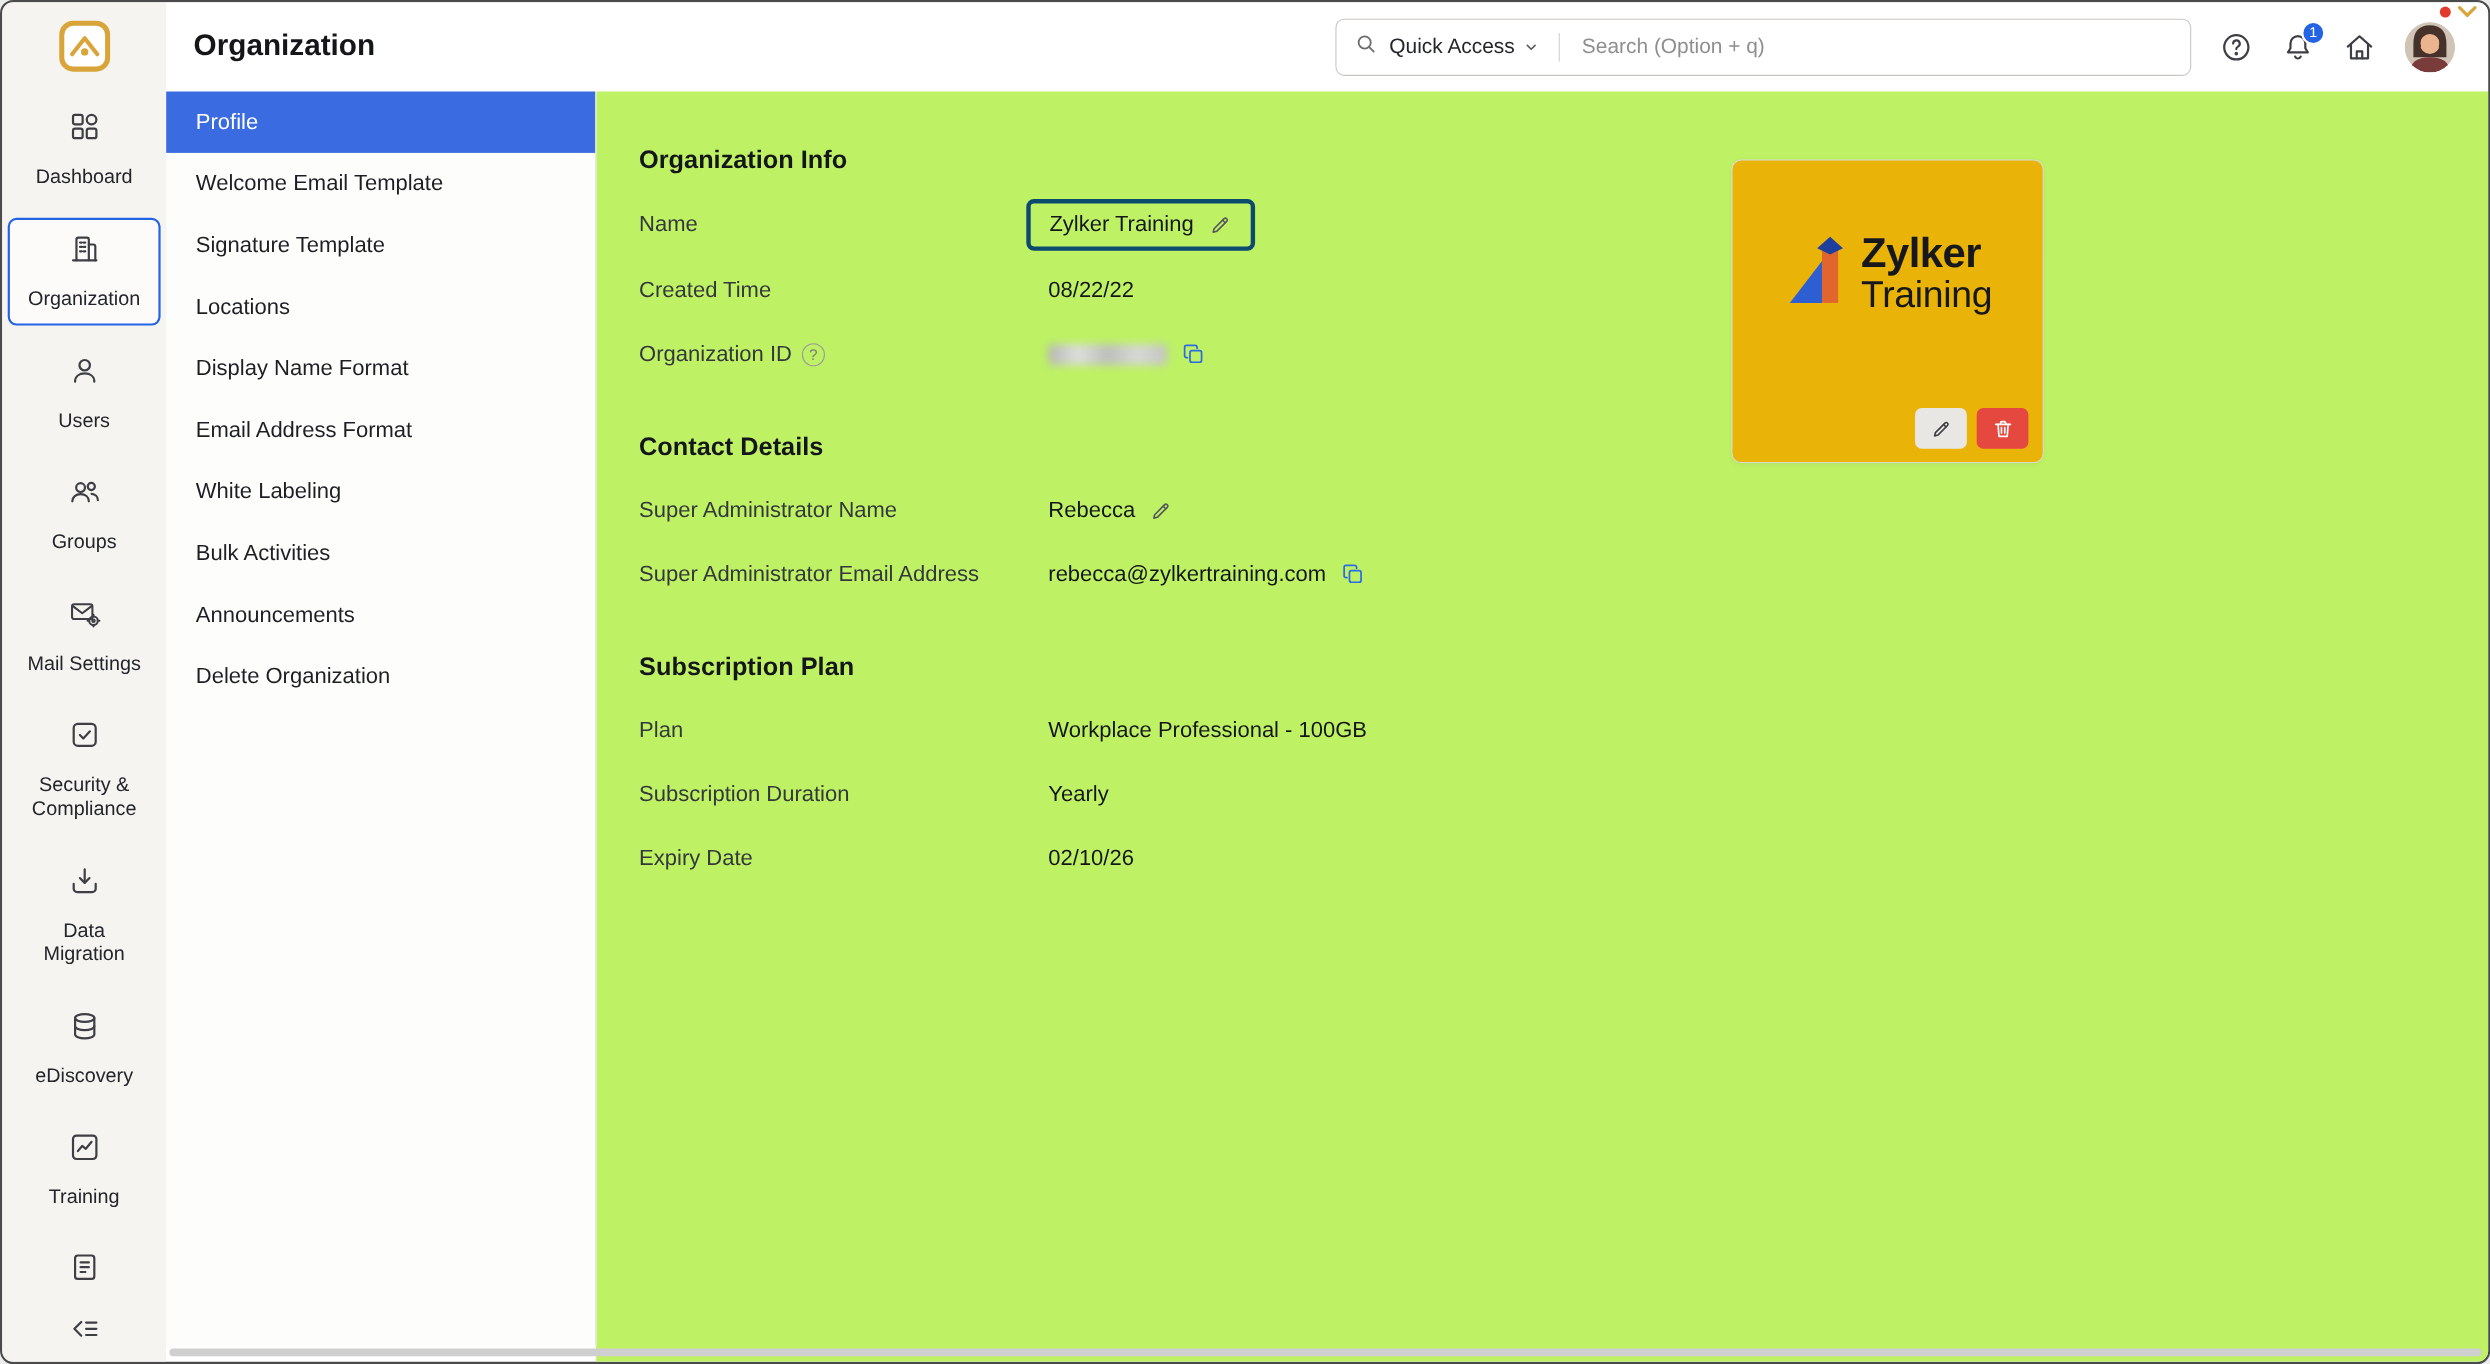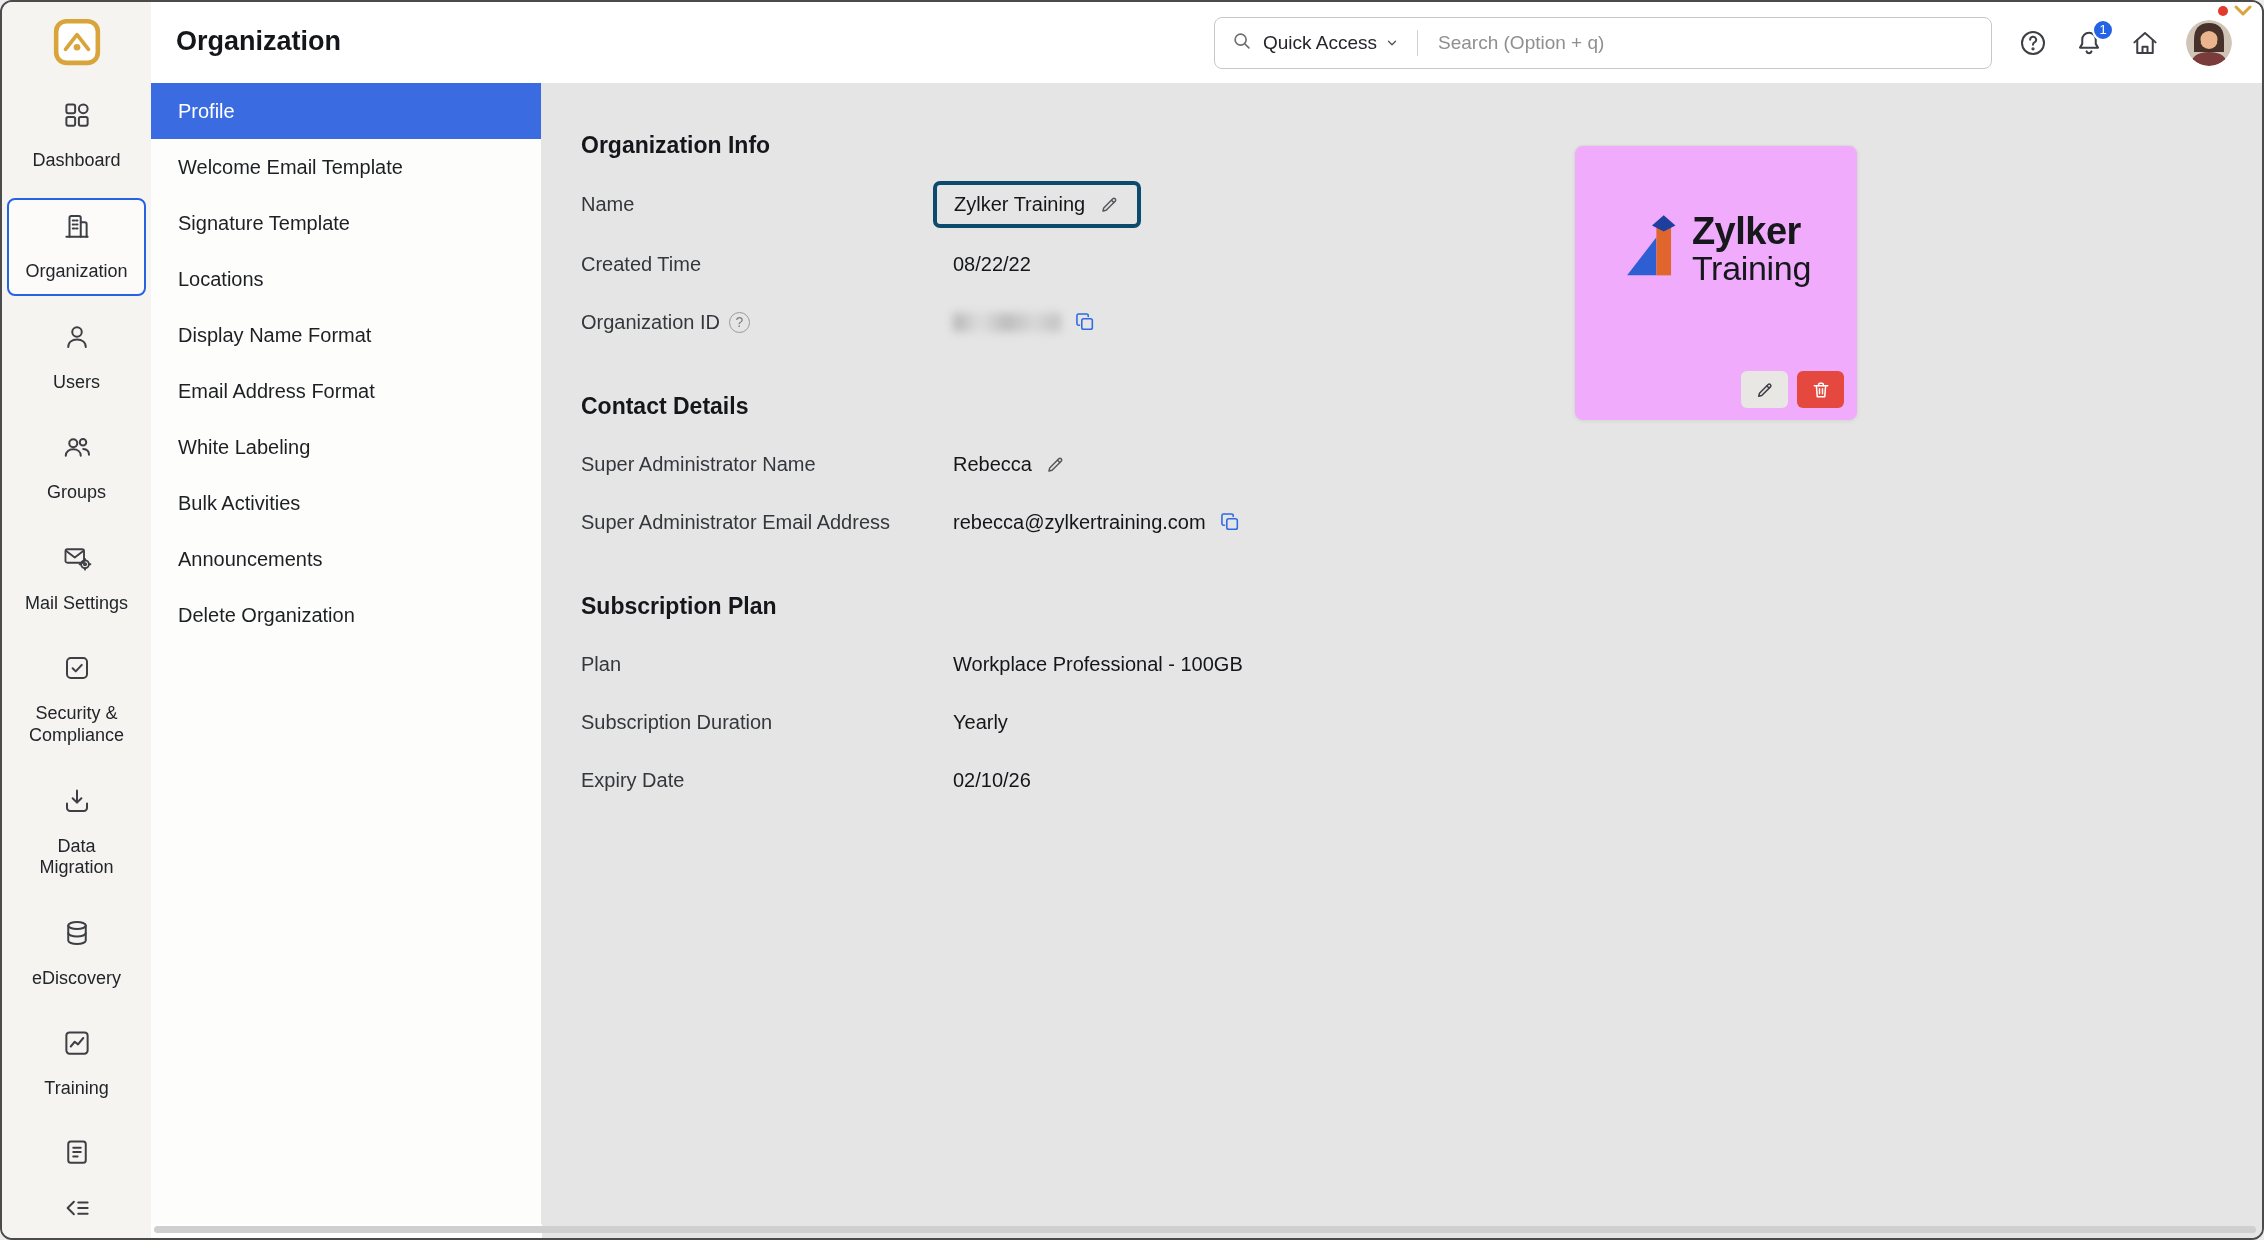--- a/index.html
+++ b/index.html
@@ -31,33 +31,33 @@
   .hicon{display:flex;align-items:center;justify-content:center;cursor:pointer;position:relative;}
   .badge{position:absolute;top:-9px;right:-10px;min-width:22px;height:22px;border-radius:11px;background:#2563e5;border:2.5px solid #fff;color:#fff;font-size:13px;display:flex;align-items:center;justify-content:center;box-sizing:border-box;padding:0 4px;}
   .avatar{width:46px;height:46px;border-radius:50%;overflow:hidden;cursor:pointer;}
 
   
   .submenu{position:absolute;left:149px;top:81px;bottom:14px;width:391px;background:#fdfdfc;border-right:1px solid #e7e5e2;box-sizing:border-box;z-index:4;}
   .submenu-item{height:56px;display:flex;align-items:center;padding-left:27px;font-size:20px;color:#1d1f23;cursor:pointer;}
   .submenu-item.selected{background:#3a6be0;color:#ffffff;}
 
   
-  .main{position:absolute;left:540px;top:81px;right:0;bottom:0;background:#e5e5e5;padding:48px 0 16px 39px;box-sizing:border-box;}
+  .main{position:absolute;left:540px;top:81px;right:0;bottom:0;background:#bef264;padding:48px 0 16px 39px;box-sizing:border-box;}
   .section{margin-bottom:48px;}
   .section-heading{font-size:23px;font-weight:700;color:#15161a;margin:0 0 22px 0;line-height:28px;}
   .row{display:flex;align-items:center;min-height:44px;margin-bottom:14px;}
   .row-label{width:372px;font-size:20px;color:#34373c;display:flex;align-items:center;gap:9px;flex:none;}
   .row-value{font-size:20px;color:#15161a;display:flex;align-items:center;gap:13px;}
   .name-box{display:inline-flex;align-items:center;gap:14px;border:4px solid #0c4a6e;border-radius:7px;padding:8px 17px;margin-left:-20px;}
   .icon-btn{background:none;border:none;padding:0;cursor:pointer;display:flex;align-items:center;}
   .q-circle{width:21px;height:21px;border:1.6px solid #9a9a9a;border-radius:50%;color:#7d7d7d;font-size:14px;display:flex;align-items:center;justify-content:center;cursor:pointer;box-sizing:border-box;}
   .redacted{width:108px;height:19px;border-radius:3px;background:linear-gradient(90deg,#b5b5b5,#dedede 25%,#bdbdbd 50%,#d8d8d8 75%,#c2c2c2);filter:blur(4px);}
 
   
-  .logo-card{position:absolute;left:1572px;top:143px;width:282px;height:274px;border:1px solid #dcdad7;border-radius:9px;background:#f0abfc;box-shadow:0 1px 4px rgba(0,0,0,0.05);z-index:6;}
+  .logo-card{position:absolute;left:1572px;top:143px;width:282px;height:274px;border:1px solid #dcdad7;border-radius:9px;background:#eab308;box-shadow:0 1px 4px rgba(0,0,0,0.05);z-index:6;}
   .brand{display:flex;align-items:center;justify-content:center;gap:9px;margin-top:62px;}
   .brand-text{line-height:1.02;color:#16181c;}
   .brand-line1{font-size:38px;font-weight:700;letter-spacing:-0.5px;}
   .brand-line2{font-size:34px;font-weight:500;letter-spacing:-0.3px;}
   .card-actions{position:absolute;right:13px;bottom:12px;display:flex;gap:9px;}
   .card-btn{width:47px;height:37px;border:none;border-radius:6px;display:flex;align-items:center;justify-content:center;cursor:pointer;}
   .card-btn.edit{background:#e9e7e3;}
   .card-btn.delete{background:#e5483e;}
 
   

